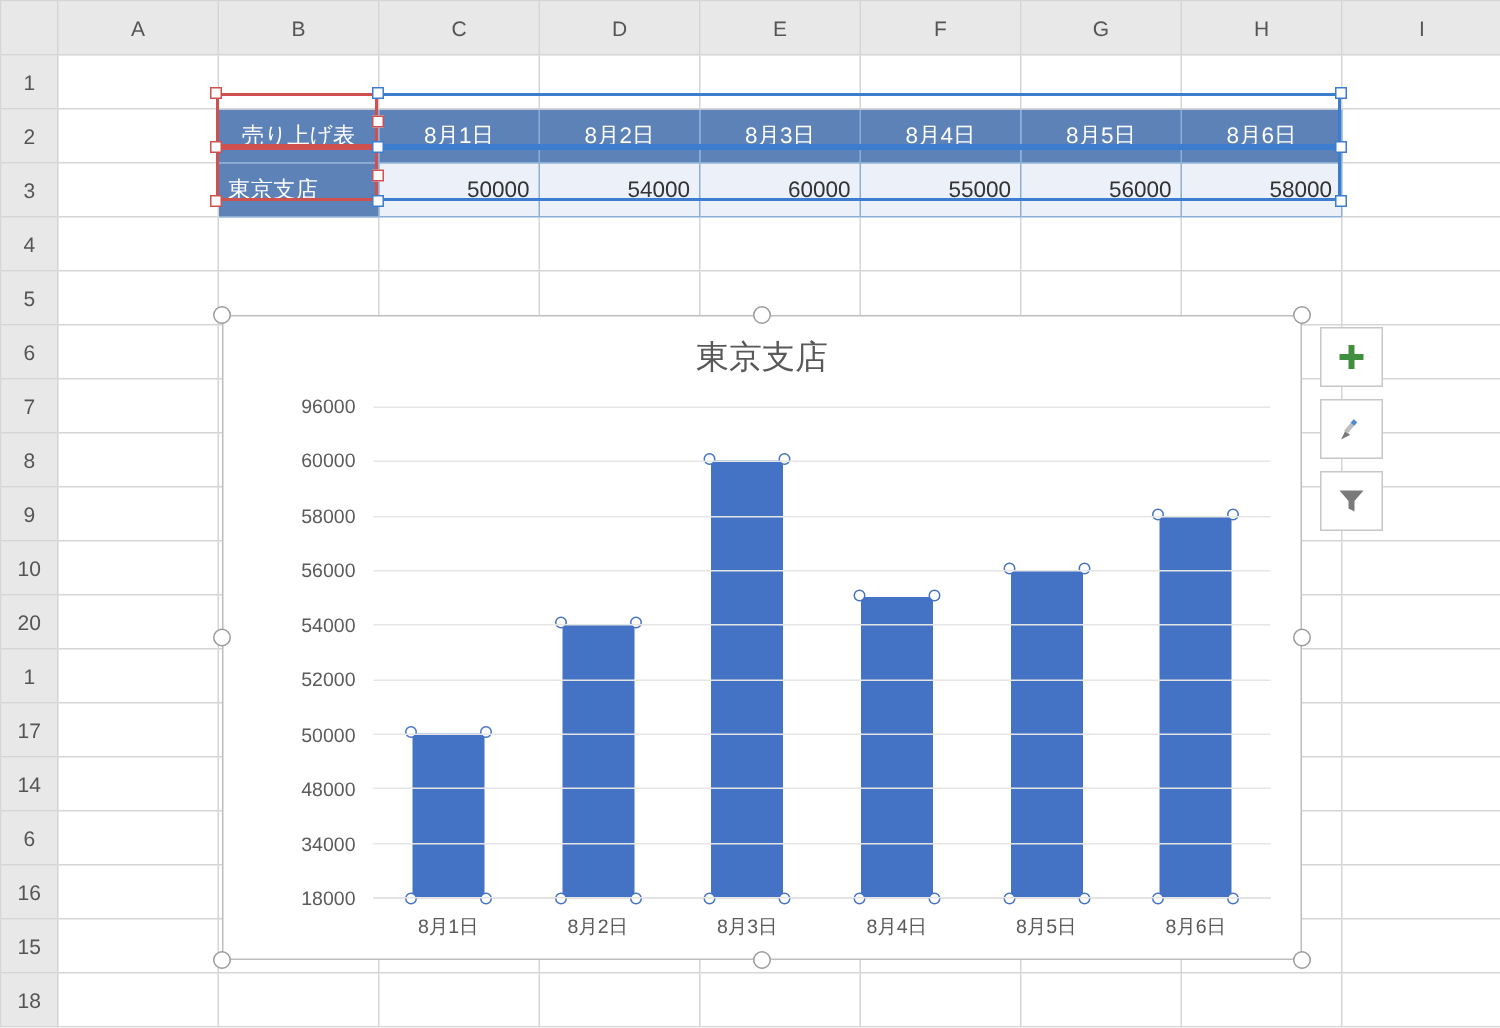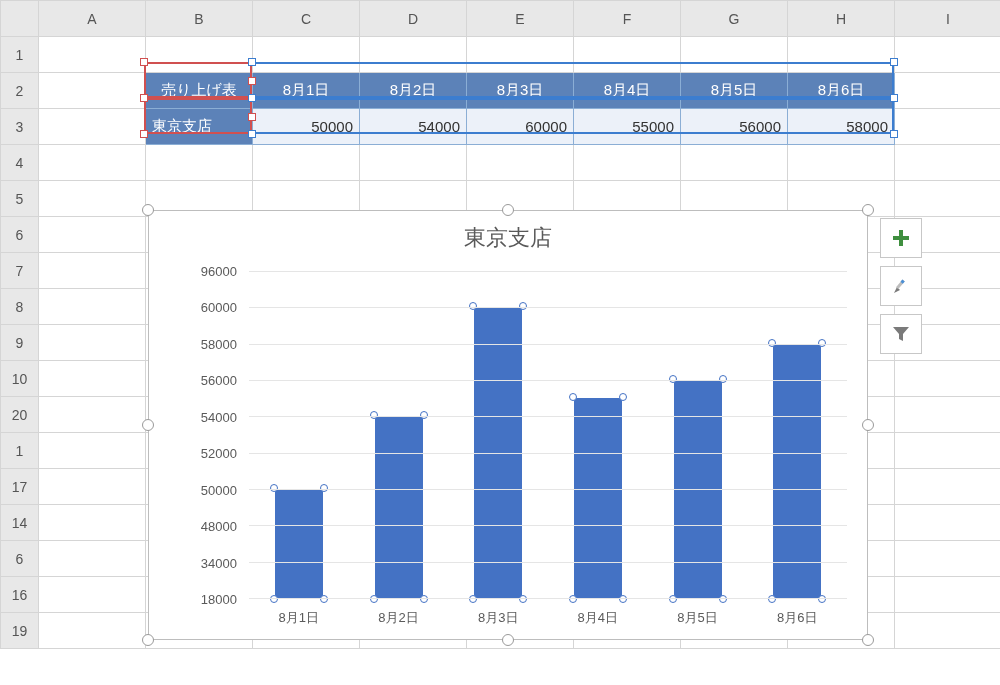--- a/index.html
+++ b/index.html
@@ -381,21 +381,33 @@
         <td></td>
         <td></td>
         <td></td>
         <td></td>
         <td></td>
         <td></td>
         <td></td>
         <td></td>
       </tr>
       <tr>
-        <th class="rowh">19</th>
+        <th class="rowh">15</th>
+        <td></td>
+        <td></td>
+        <td></td>
+        <td></td>
+        <td></td>
+        <td></td>
+        <td></td>
+        <td></td>
+        <td></td>
+      </tr>
+      <tr>
+        <th class="rowh">18</th>
         <td></td>
         <td></td>
         <td></td>
         <td></td>
         <td></td>
         <td></td>
         <td></td>
         <td></td>
         <td></td>
       </tr>

